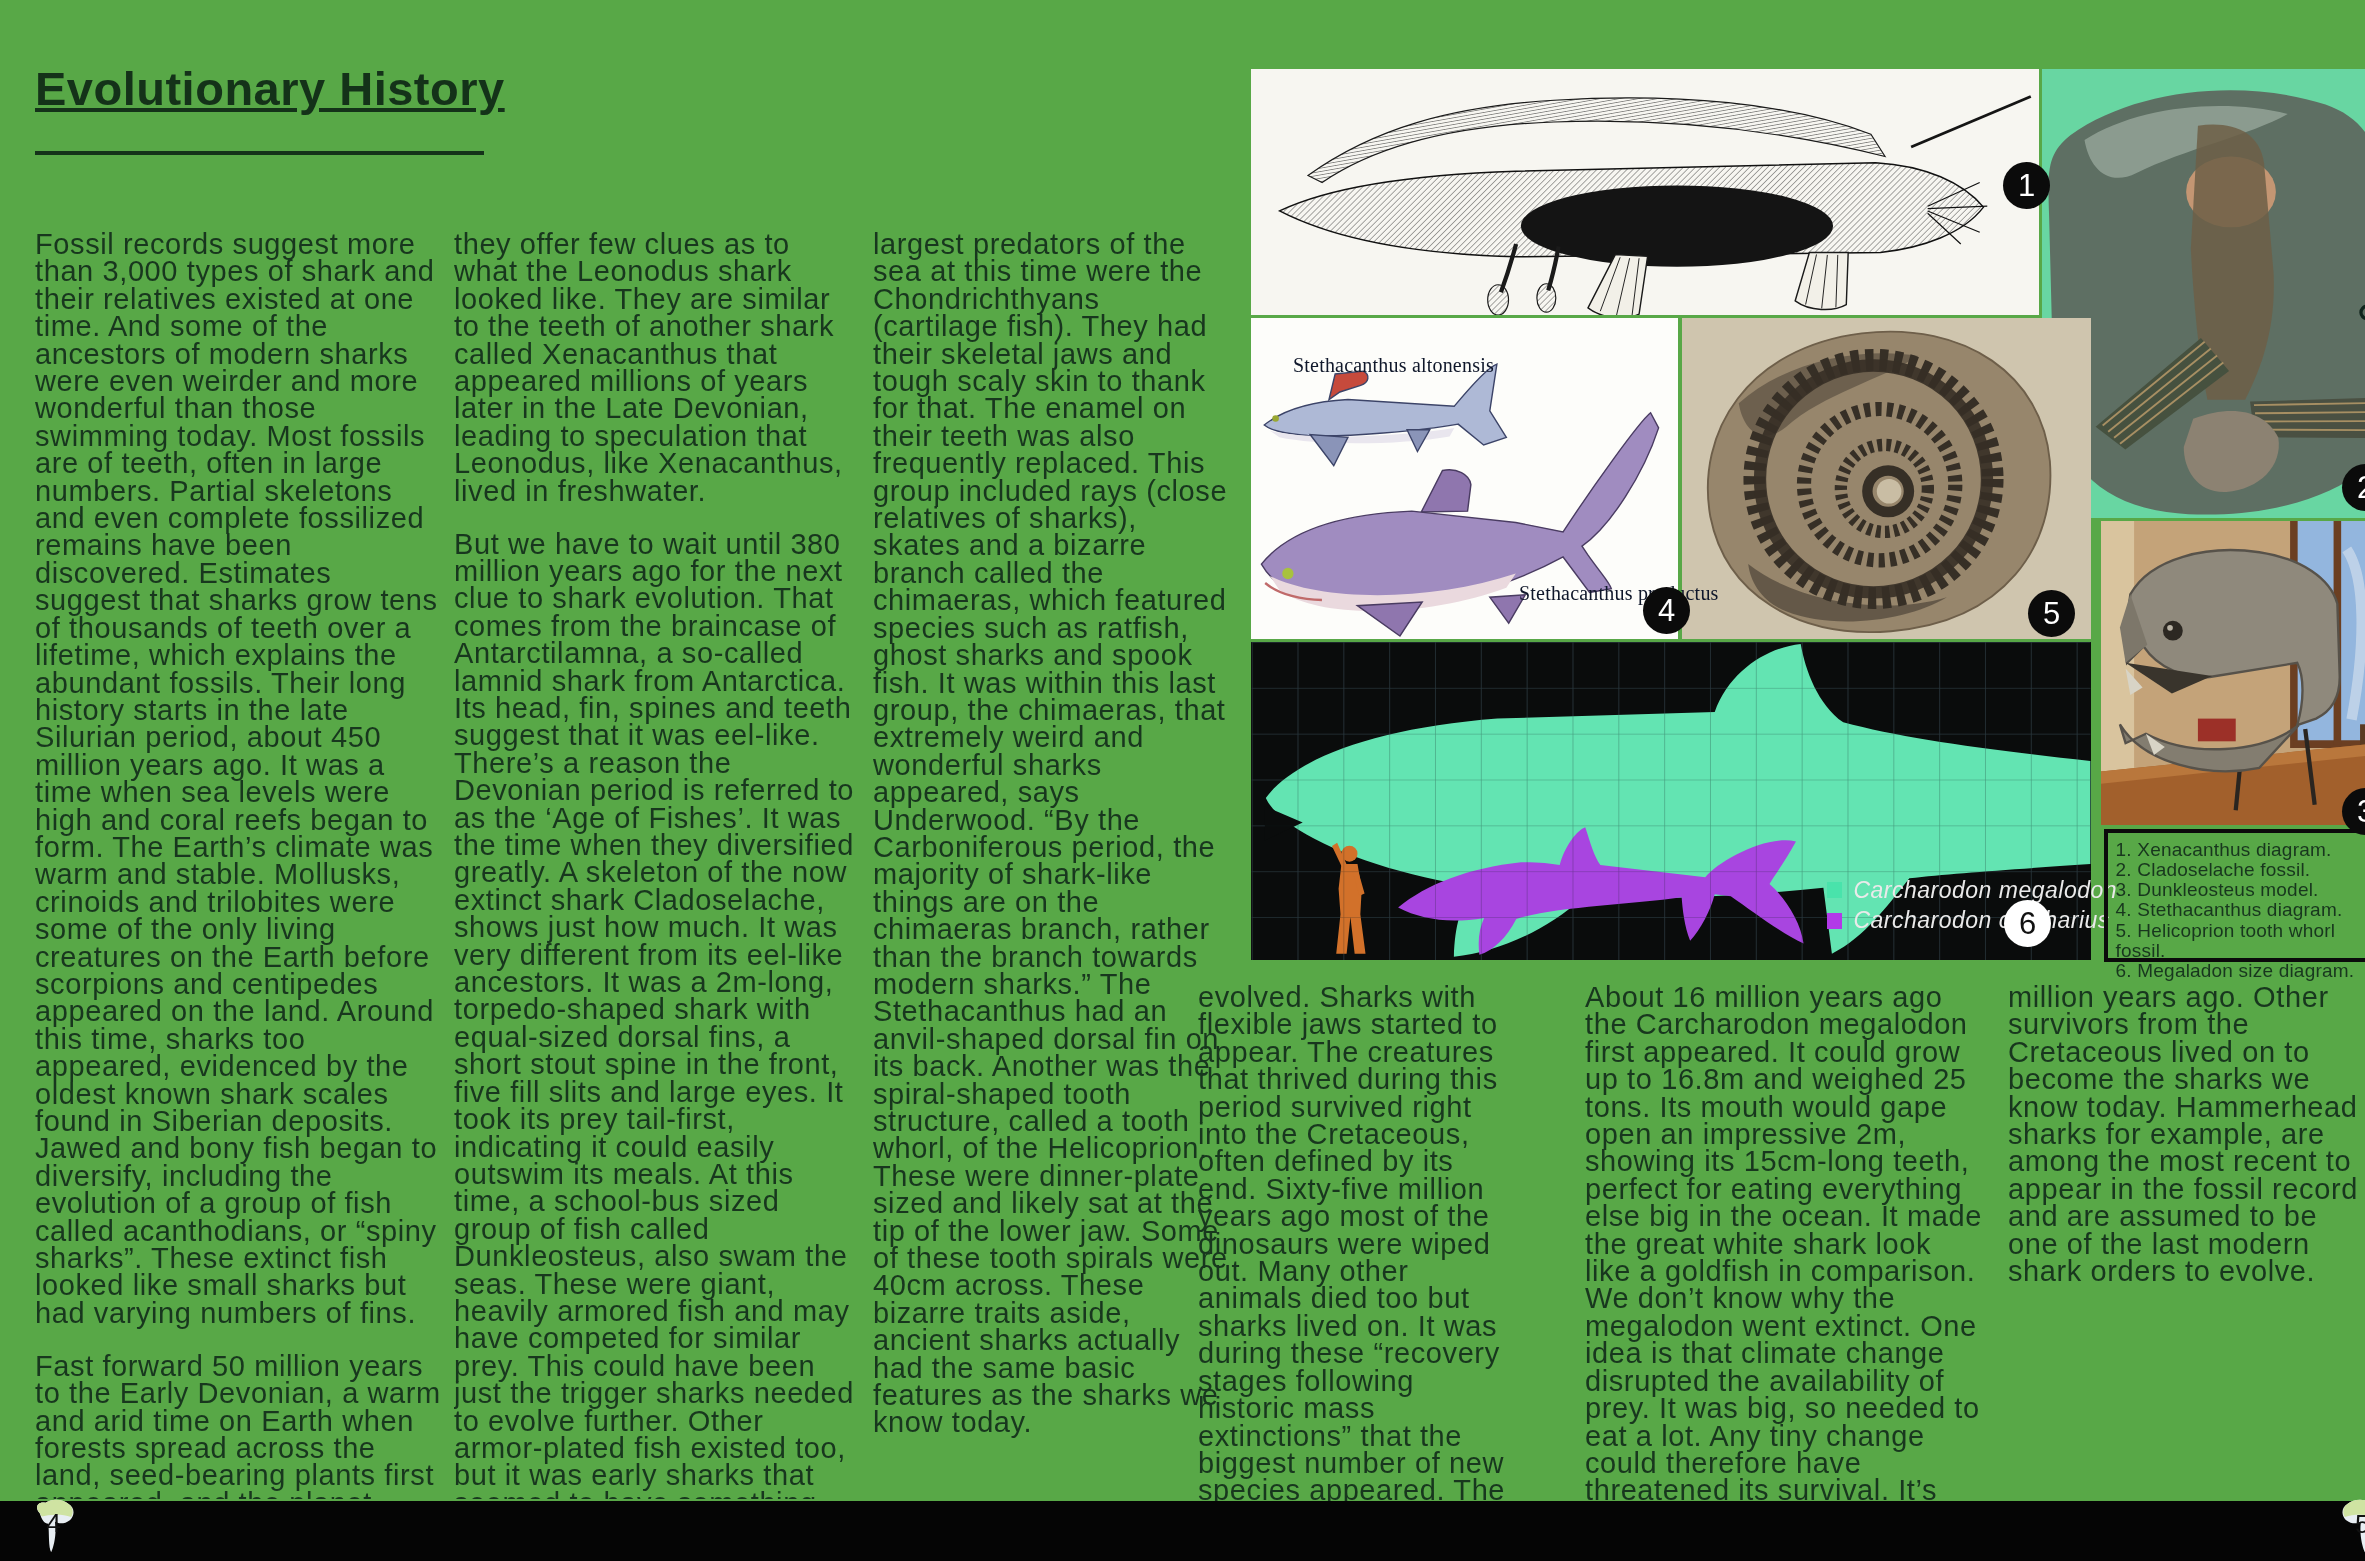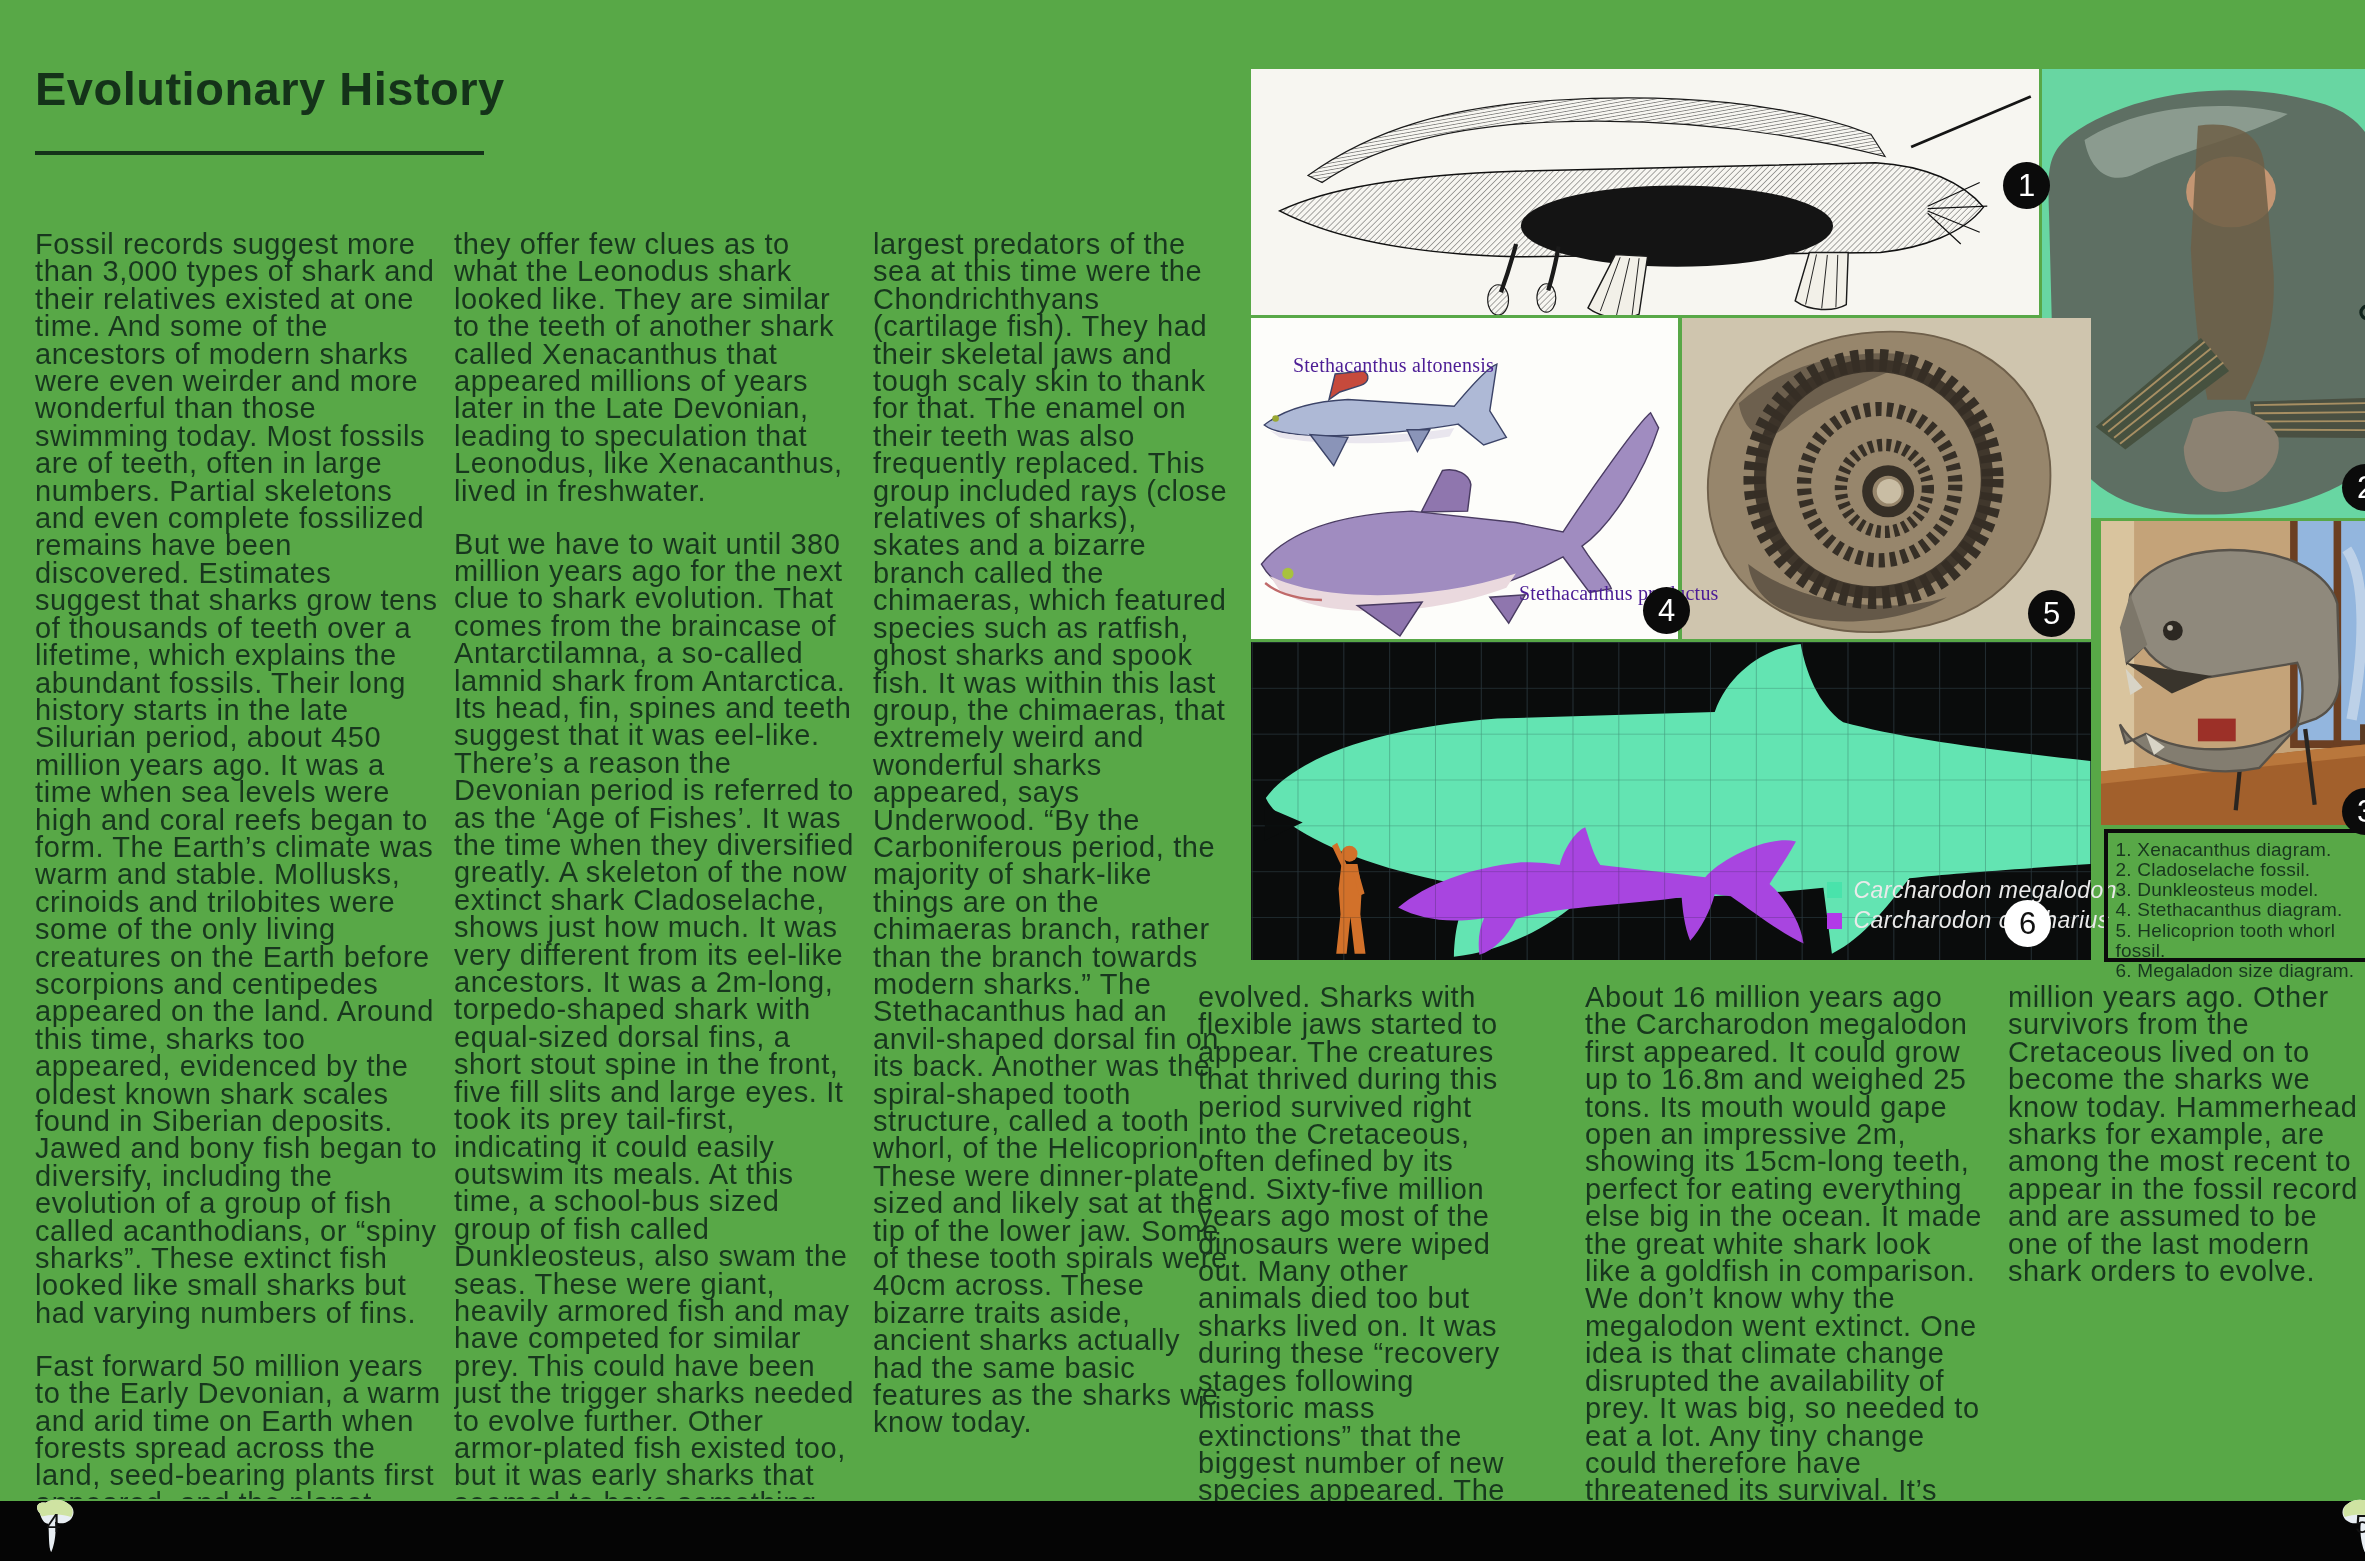--- a/index.html
+++ b/index.html
@@ -1,41 +1,41 @@
 <!DOCTYPE html>
 <html style="font-size:7.6px"><head>
 <meta charset="utf-8">
 <style>
   html,body{margin:0;padding:0;}
   .page{position:relative;width:2413px;height:1561px;background:#58a847;overflow:hidden;
         font-family:"Liberation Sans",sans-serif;color:#18371e;}
   .abs{position:absolute;}
   
-  .title{left:35px;top:61px;font-size:47px;font-weight:bold;letter-spacing:0.5px;color:#143219;}
+  .title{left:35px;top:61px;font-size:47px;font-weight:bold;letter-spacing:0.5px;color:#143219;text-decoration:underline;}
   .title-rule{left:35px;top:151px;width:449px;height:3.8px;background:#143219;}
   
   .col{font-size:29px;line-height:27.4px;letter-spacing:0.6px;overflow:hidden;text-align:left;}
   .col p{margin:0 0 25.5px 0;}
   .colTop{top:231px;height:1268px;}
   .colBot{top:984px;height:517px;}
   .c1{left:35px;width:409px;}
   .c2{left:454px;width:407px;}
   .c3{left:873px;width:360px;}
   .c4{left:1198px;width:319px;}
   .c5{left:1585px;width:400px;}
   .c6{left:2008px;width:367px;}
   
   .panel{position:absolute;overflow:hidden;}
   .panel svg{display:block;}
   
   .badge{position:absolute;width:47px;height:47px;border-radius:50%;background:#0b0b0b;color:#fff;
          font-size:31px;line-height:47px;text-align:center;}
   .badge.white{background:#fff;color:#111;}
   
-  .serifLabel{position:absolute;font-family:"Liberation Serif",serif;font-size:20px;color:#4c1d95;letter-spacing:0.2px;}
+  .serifLabel{position:absolute;font-family:"Liberation Serif",serif;font-size:20px;color:#0f172a;letter-spacing:0.2px;}
   
   .legend{position:absolute;left:1827px;top:879px;}
   .legendRow{display:flex;align-items:center;height:22px;margin-bottom:8.5px;}
   .swatch{width:15px;height:16px;margin-right:11.4px;}
   .sw-meg{background:#49e3ab;}
   .sw-car{background:#b23ae8;}
   .legendText{font-style:italic;font-size:23px;color:#eaeaea;letter-spacing:0.5px;}
   
   .captionBox{position:absolute;left:2104px;top:829px;width:283px;height:133px;border:4.3px solid #0b0b0b;
               padding:6.6px 0 0 7.6px;box-sizing:border-box;}

